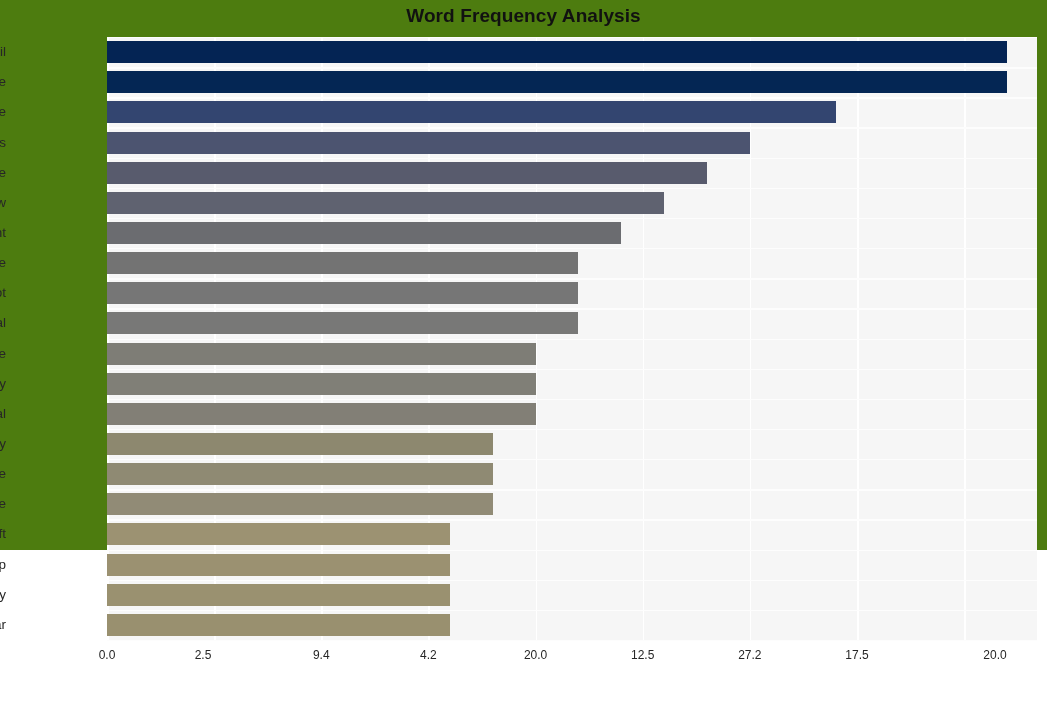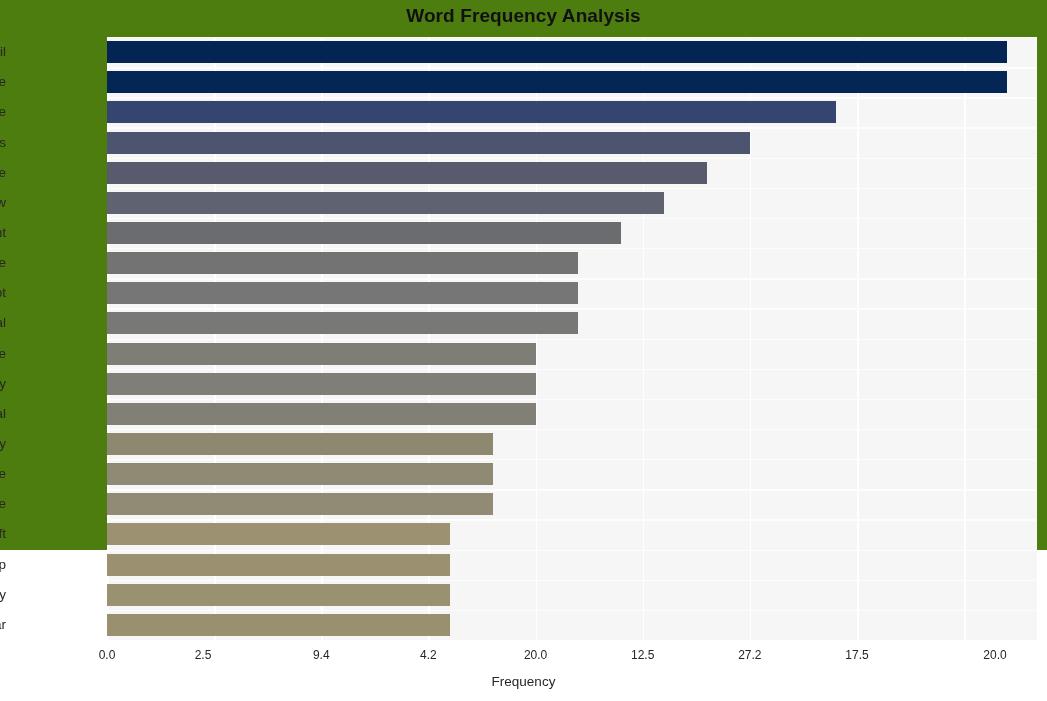--- a/index.html
+++ b/index.html
@@ -181,15 +181,14 @@
       <div class="xtick" style="left: 203px;">2.5</div>
       <div class="xtick" style="left: 321.286px;">9.4</div>
       <div class="xtick" style="left: 428.429px;">4.2</div>
       <div class="xtick" style="left: 535.571px;">20.0</div>
       <div class="xtick" style="left: 642.714px;">12.5</div>
       <div class="xtick" style="left: 749.857px;">27.2</div>
       <div class="xtick" style="left: 857px;">17.5</div>
       <div class="xtick" style="left: 995px;">20.0</div>
     </div>
 
-  <div id="xaxis-label">Frequency</div>
 
 </div>
 
 </body></html>

